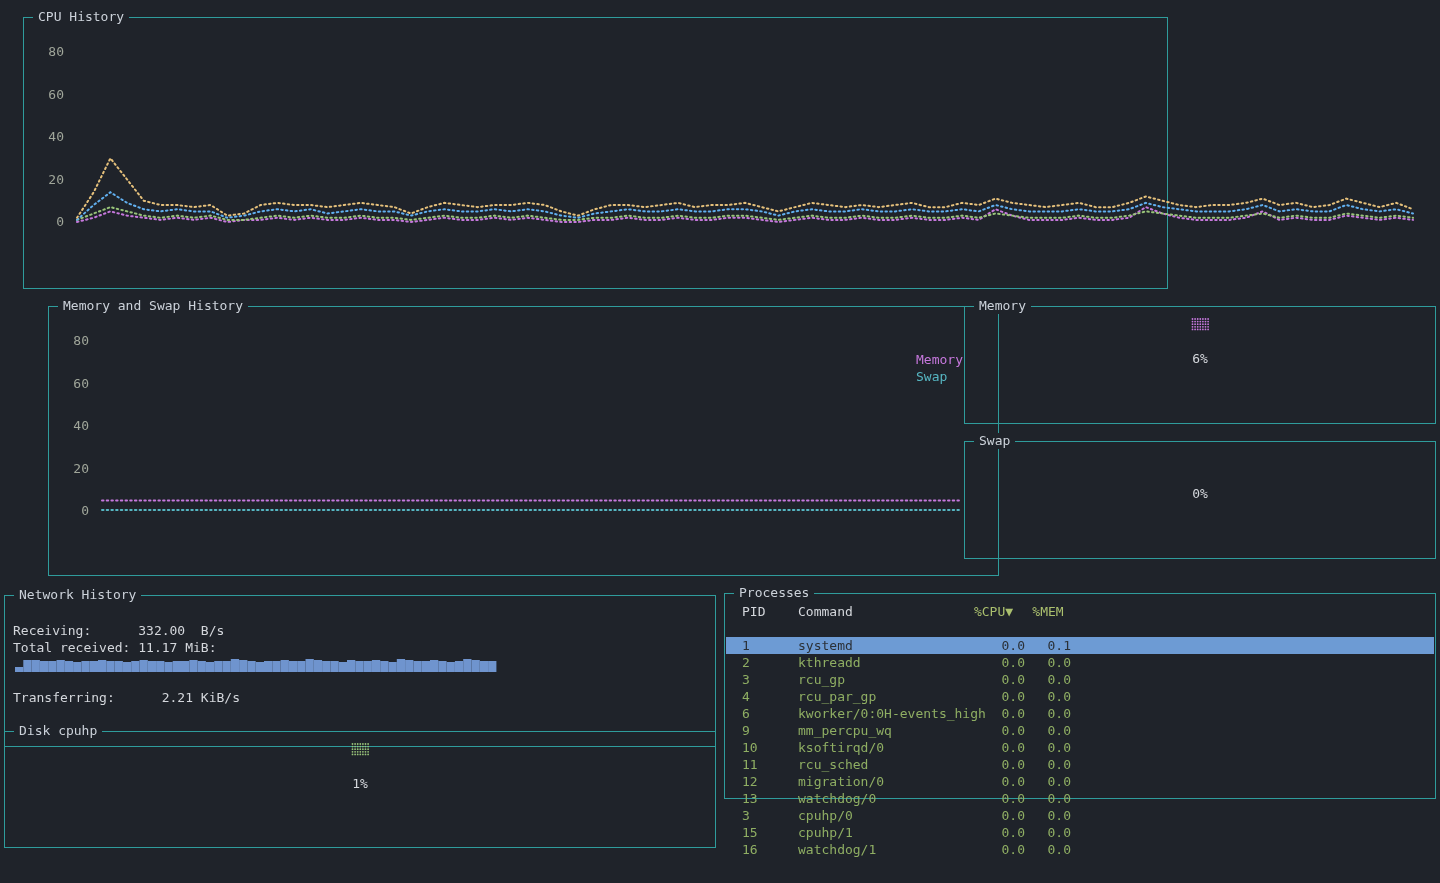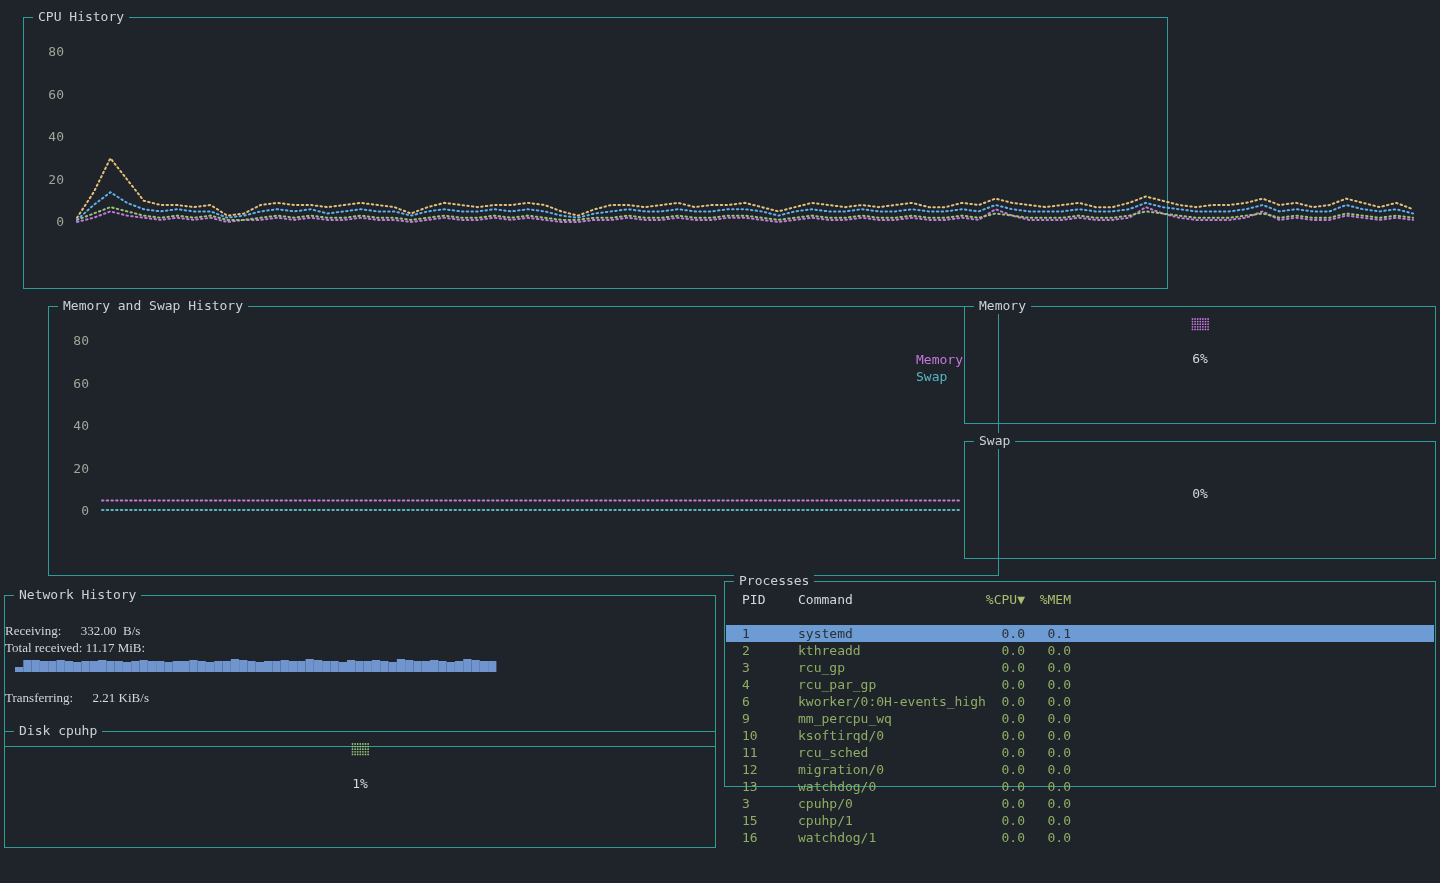--- a/index.html
+++ b/index.html
@@ -17,49 +17,49 @@
     position:absolute; top:-9px; left:9px;
     background:var(--bg); padding:0 5px;
     color:var(--title); line-height:16px; white-space:pre;
   }
   .chart { position:absolute; inset:0; }
   svg text { font-family:"DejaVu Sans Mono", monospace; }
   .legend { position:absolute; white-space:pre; line-height:17px; }
   #cpu-legend { top:44px; right:37px; }
   #memswap-legend { top:44px; right:35px; }
 
-  .net-line { position:absolute; left:0; height:15px; line-height:15px; white-space:pre; color:var(--text);font-family:Liberation Serif, serif; }
+  .net-line { position:absolute; left:8px; height:15px; line-height:15px; white-space:pre; color:var(--text); }
   #net-line-recv { top:27px; }
   #net-line-total { top:44px; }
   #net-line-trans { top:94px; }
 
   .gauge-dots { position:absolute; left:50%; transform:translateX(-50%); top:10px; width:21px; height:15px; }
   .gauge-value { position:absolute; left:0; right:0; top:44px; text-align:center; color:var(--text); height:15px; line-height:15px; }
 
   .proc-header, .proc-row {
     display:grid;
     grid-template-columns:56px 164px 63px 46px 1fr;
     padding-left:16px; height:17px; line-height:17px; white-space:pre;
   }
   .proc-header { position:absolute; top:9px; left:1px; right:1px; }
   .proc-rows { position:absolute; top:43px; left:1px; right:1px; }
   .proc-header .col-pid, .proc-header .col-command { color:var(--text); }
-  .proc-header .col-cpu, .proc-header .col-mem { color:var(--header_sort); }
+  .proc-header .col-cpu, .proc-header .col-mem { color:var(--header_sort);text-align:center; }
   .col-cpu, .col-mem { text-align:right; }
   .proc-row { color:var(--process); }
   .proc-row.selected { background:var(--selected_bg); color:var(--selected_fg); }
 
   
   #cpu-panel       { left:4px;   top:17px;  width:1145px; height:272px;margin-left:19px; }
   #memswap-panel   { left:20px;   top:306px; width:951px;  height:270px;margin-left:28px; }
   #memory-panel    { left:964px; top:306px; width:472px;  height:118px; }
   #swap-panel      { left:964px; top:441px; width:472px;  height:118px; }
   #network-panel   { left:4px;   top:595px; width:712px;  height:152px; }
   #disk-panel      { left:4px;   top:731px; width:712px;  height:117px; }
-  #processes-panel { left:724px; top:581px; width:712px;  height:206px; }
+  #processes-panel { left:724px; top:593px; width:712px;  height:206px; }
 </style>
 </head>
 <body>
 
 <div class="screen">
 
   <section class="panel" id="cpu-panel">
     <span class="panel-title">CPU History</span>
     <div class="chart"><svg width="1429" height="270">
           <text x="40" y="38" text-anchor="end" fill="#a0a69a" font-size="13">80</text>

